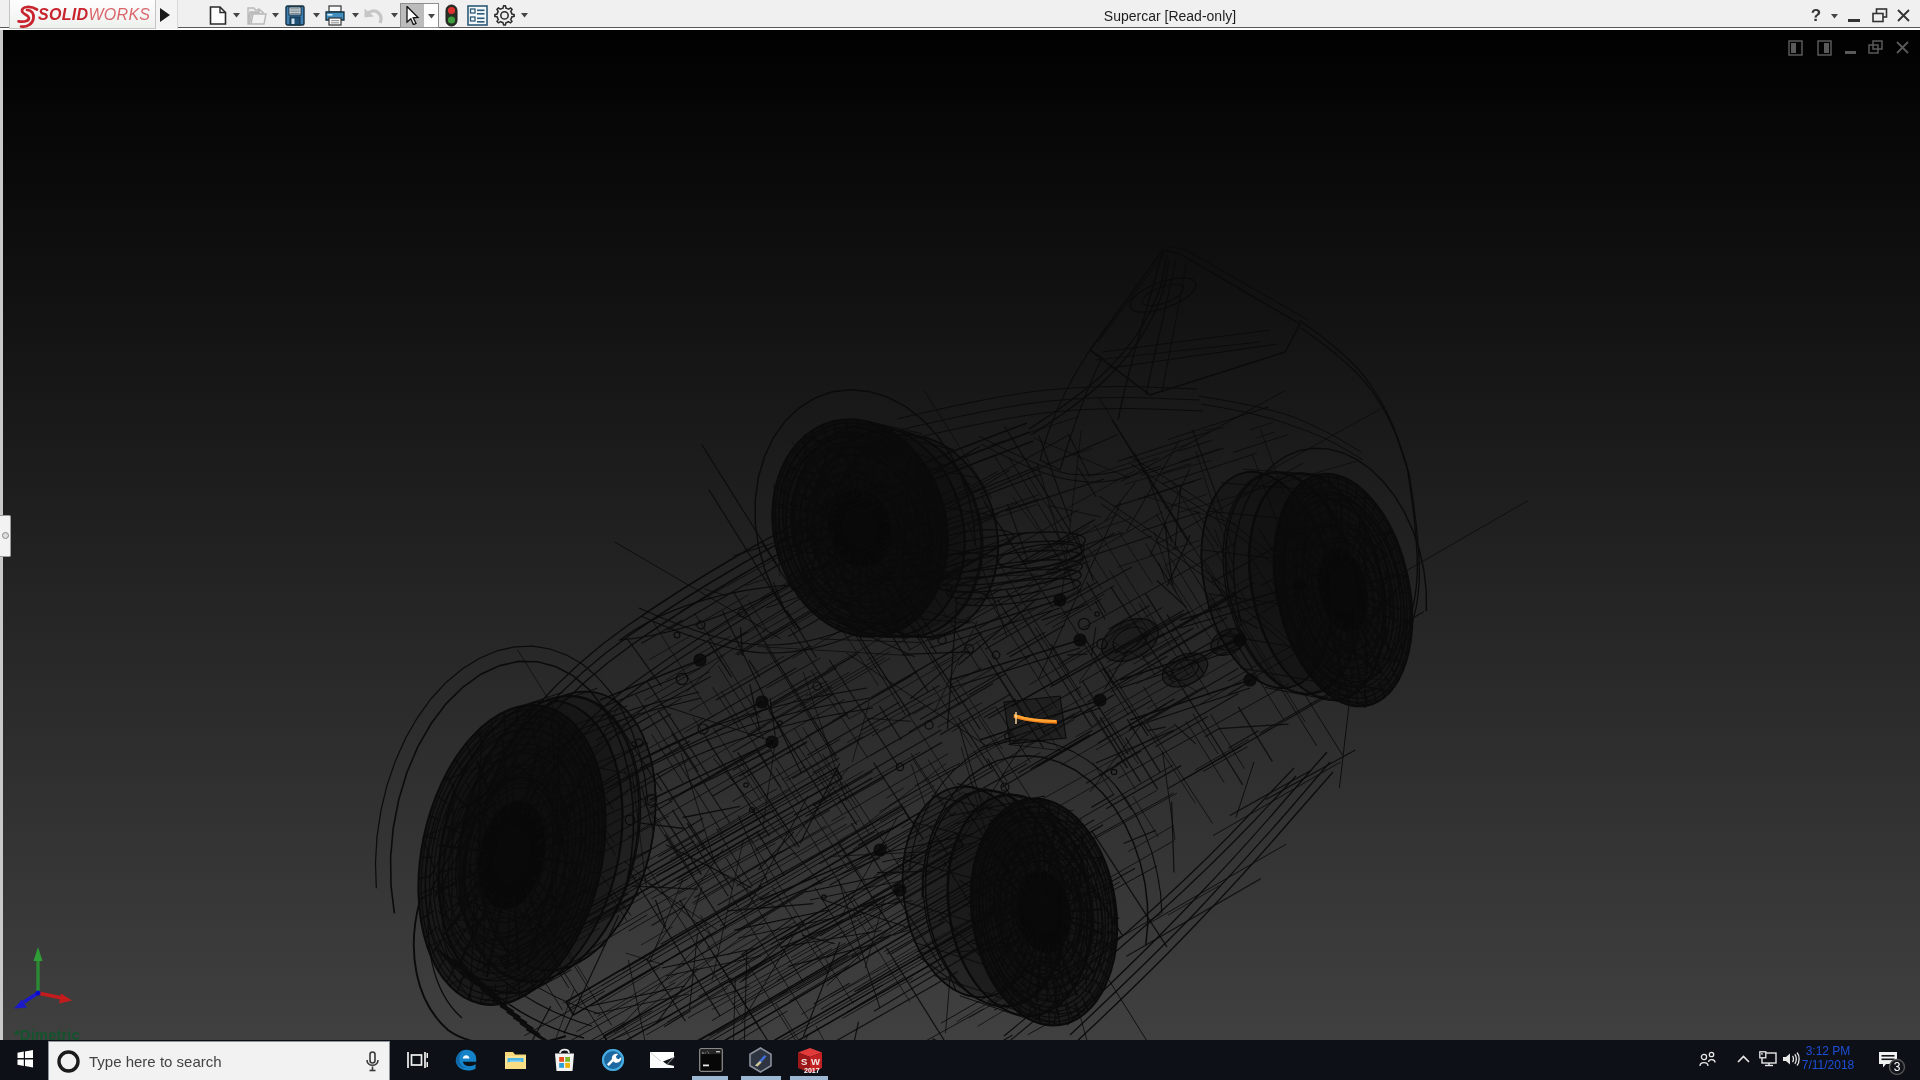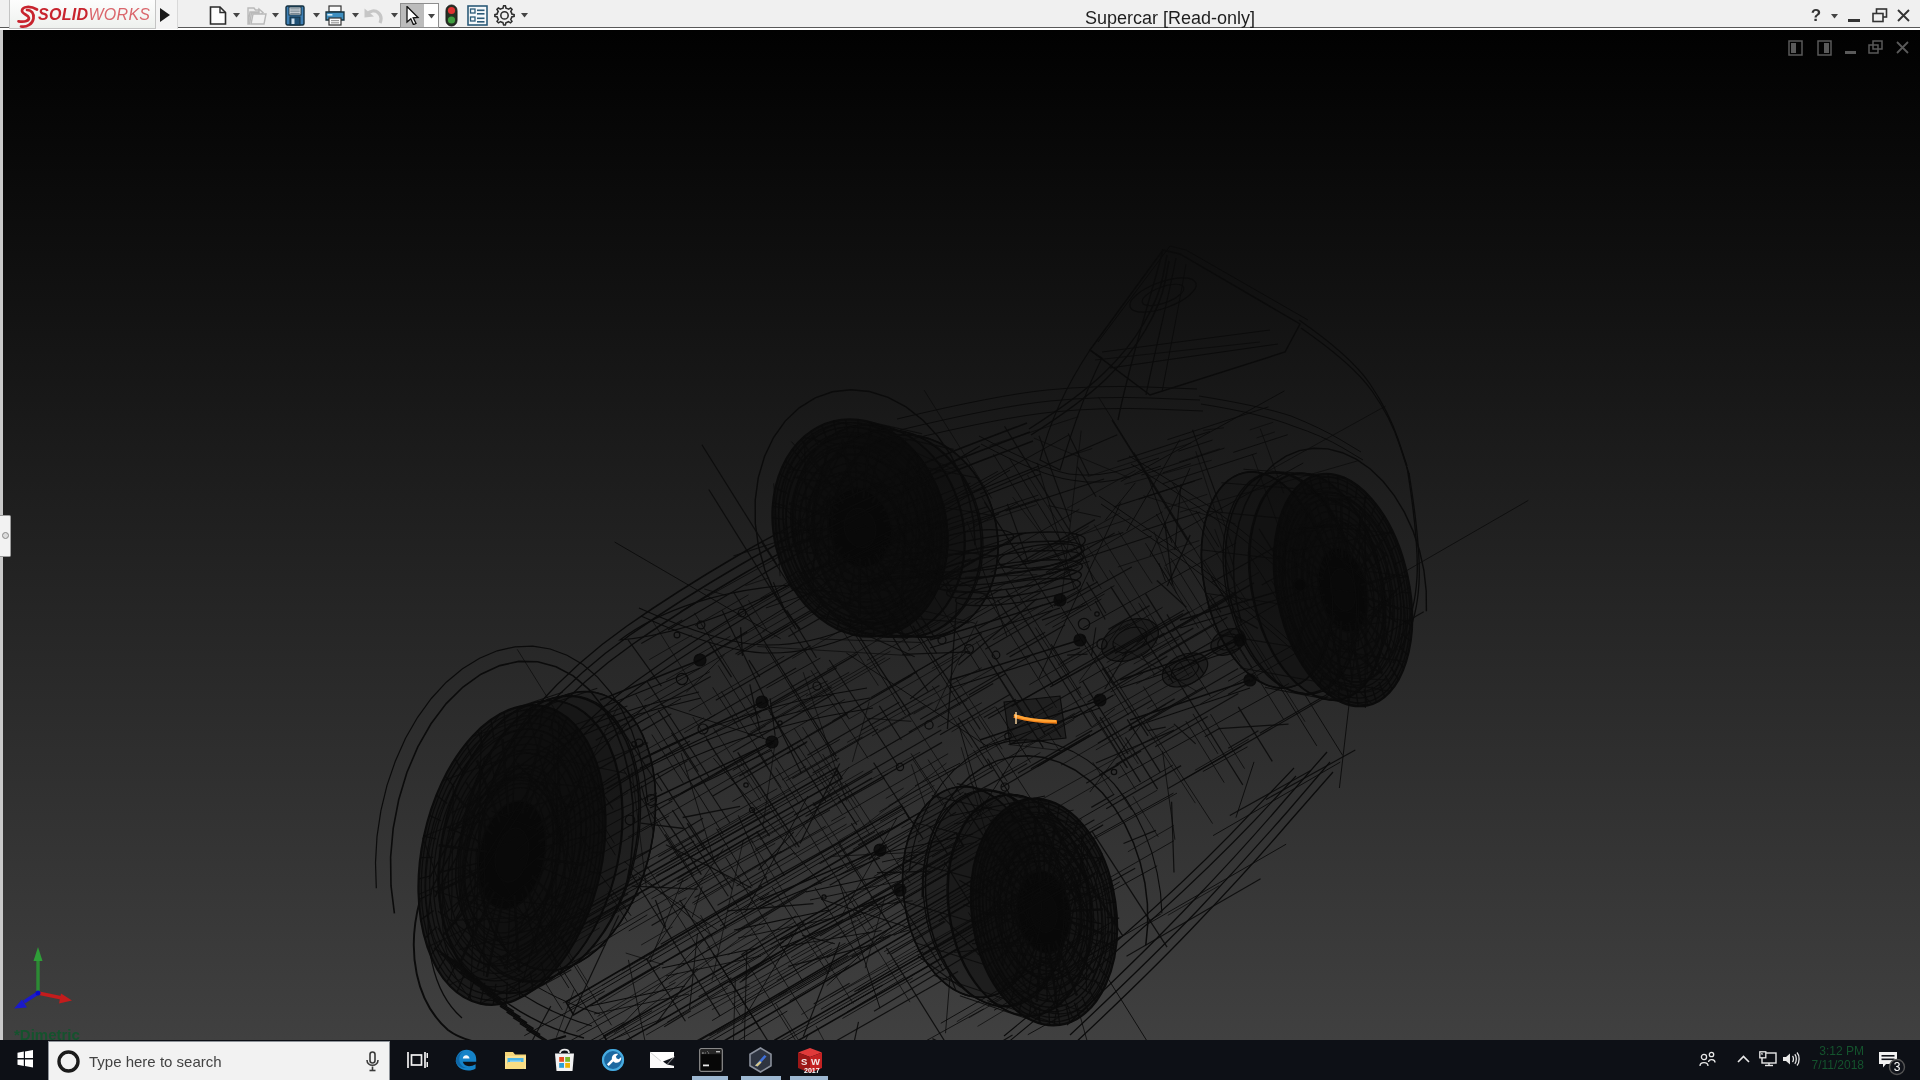--- a/index.html
+++ b/index.html
@@ -8,37 +8,37 @@
     background:#f0f0f0; border-bottom:1px solid #585858; }
   .logobox { position:absolute; left:9px; top:0; width:147px; height:29px;
     background:linear-gradient(180deg,#fdfdfd,#eef1ee); border:1px solid #c4c4c4; border-top:none; }
   .swtext { position:absolute; left:38px; top:6px; font-size:16px; font-style:italic;
     letter-spacing:0.3px; }
   .swtext b { color:#c8242e; font-weight:bold; }
   .swtext span { color:#da666c; font-weight:normal; }
   .flyout { position:absolute; left:156px; top:0; width:22px; height:29px;
     background:#f4f4f4; border-right:1px solid #d9d9d9; }
   .tb-title { position:absolute; top:8px; left:1040px; width:260px; text-align:center;
-    font-size:18px; color:#1e1e1e; }
+    font-size:14px; color:#1e1e1e; }
   .viewport { position:absolute; left:0; top:30px; width:1920px; height:1010px;
     background:linear-gradient(180deg, #010101 0%, #404040 100%); }
   .leftedge { position:absolute; left:0; top:30px; width:3px; height:1010px; background:#c9c9c9; }
   .lefttab { position:absolute; left:0; top:515px; width:11px; height:42px; background:#f2f2f2;
     border:1px solid #9a9a9a; border-left:none; border-radius:0 2px 2px 0; }
   .lefttab i { position:absolute; left:2px; top:16px; width:7px; height:7px; border:1px solid #8a8a8a;
     border-radius:50%; background:#dcdcdc; }
   .dimetric { position:absolute; left:14px; top:1026px; color:#14532d; font-size:15px;
     font-weight:bold; }
   .taskbar { position:absolute; left:0; top:1040px; width:1920px; height:40px;
     background:#0d1016; }
   .searchbox { position:absolute; left:48px; top:1041px; width:342px; height:39px;
     background:#f2f2f2; border:1px solid #8e9399; border-bottom:none; }
   .searchtext { position:absolute; left:40px; top:11px; font-size:15px; color:#434343; }
-  .tray-time { position:absolute; left:1792px; top:1044px; width:72px; text-align:right;
-    color:#14532d; font-size:12px; line-height:14px; }
+  .tray-time { position:absolute; left:1792px; top:1044px; width:72px; text-align:center;
+    color:#1d4ed8; font-size:12px; line-height:14px; }
 </style></head><body>
 <div class="titlebar">
     <div class="logobox"></div>
     <svg style="position:absolute;left:12px;top:2px" width="30" height="27" viewBox="0 0 30 27">
 <path d="M9 24.5 C 15 25.5, 20.5 22, 21.5 16.5 C 22.3 11.5, 19.5 8, 15 8" fill="none" stroke="#c8242e" stroke-width="2.7" stroke-linecap="round"></path>
 <path d="M25 7.5 C 18 3.5, 10.5 4.5, 10 8.5 C 9.6 12, 16 12.5, 16.8 15.5 C 17.6 18.5, 13 20.5, 6.5 19.3" fill="none" stroke="#c8242e" stroke-width="2.7" stroke-linecap="round"></path>
 </svg>
     <div class="swtext"><b>SOLID</b><span>WORKS</span></div>
     <div class="flyout"></div>
     <svg style="position:absolute;left:159px;top:7px" width="12" height="16">

